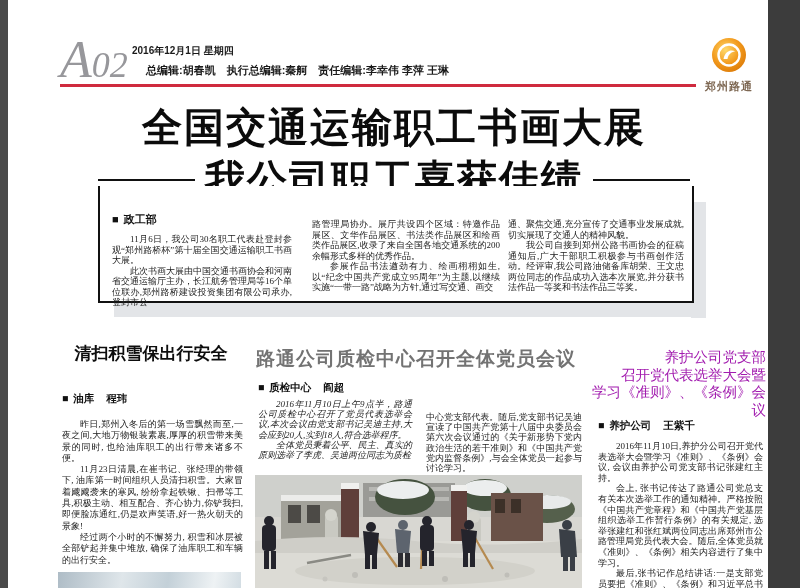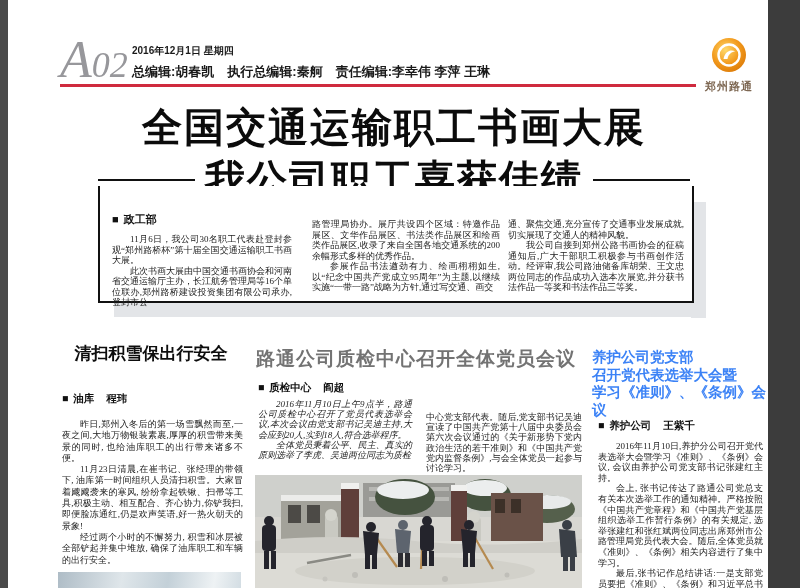--- a/index.html
+++ b/index.html
@@ -8,21 +8,21 @@
   .edge{position:absolute;top:0;height:100%;}
   .edge-left{left:0;width:8px;background:#4a4a4a;}
   .edge-right{left:768px;width:32px;background:#3c3c3c;}
 
   
   .edition{position:absolute;left:60px;top:34px;font-style:italic;color:#97979b;line-height:1;text-align:right;}
   .edition .big{font-size:52px;}
   .edition .small{font-size:36px;}
   .mast-info{position:absolute;left:132px;top:44px;font-family:"Liberation Sans",sans-serif;}
   .mast-date{font-size:10px;font-weight:bold;color:#1a1a1a;}
-  .mast-editors{font-size:13px;font-weight:bold;color:#1a1a1a;margin-top:5px;}
+  .mast-editors{font-size:11px;font-weight:bold;color:#1a1a1a;margin-top:5px;margin-left:14px;}
   .red-rule{position:absolute;left:60px;top:84px;width:636px;height:3px;background:#cf2a3e;}
   .logo{position:absolute;left:701px;top:36px;width:56px;text-align:center;}
   .logo-text{font-size:11px;font-weight:bold;color:#7d6752;letter-spacing:1px;
              font-family:"Liberation Sans",sans-serif;margin-top:1px;}
 
   
   .lead-title1{position:absolute;left:98px;top:106px;width:592px;text-align:center;
                font-size:40px;font-weight:bold;color:#0b0b0b;letter-spacing:2px;line-height:1.1;}
   .lead-title2-row{position:absolute;left:98px;top:158px;width:592px;display:flex;align-items:center;text-align:right;}
   .hrule{flex:1;height:2px;background:#111;}
@@ -52,22 +52,22 @@
 
   
   .qc-title{position:absolute;left:256px;top:346px;width:326px;text-align:left;
             font-size:19px;font-weight:bold;letter-spacing:1px;color:#737373;}
   .qc-byline{position:absolute;left:258px;top:381px;font-size:10.5px;}
   .qc-col1{left:258px;top:399px;width:154px;line-height:10.2px;font-style:italic;}
   .qc-col2{left:426px;top:412px;width:156px;line-height:10.2px;}
   .qc-photo{position:absolute;left:255px;top:475px;width:327px;height:113px;overflow:hidden;}
 
   
-  .maint-title{position:absolute;left:592px;top:349px;width:174px;text-align:left;
-               font-size:14.5px;font-weight:bold;line-height:17.5px;color:#3b82f6;}
+  .maint-title{position:absolute;left:592px;top:349px;width:174px;text-align:right;
+               font-size:14.5px;font-weight:normal;line-height:17.5px;color:#a21caf;}
   .maint-byline{position:absolute;left:598px;top:419px;font-size:10.5px;}
   .maint-body{left:598px;top:441px;width:165px;line-height:10.6px;height:147px;overflow:hidden;}
 </style>
 </head>
 <body>
 
 <div class="stage">
   <div class="edge edge-left"></div>
   <div class="edge edge-right"></div>
 

